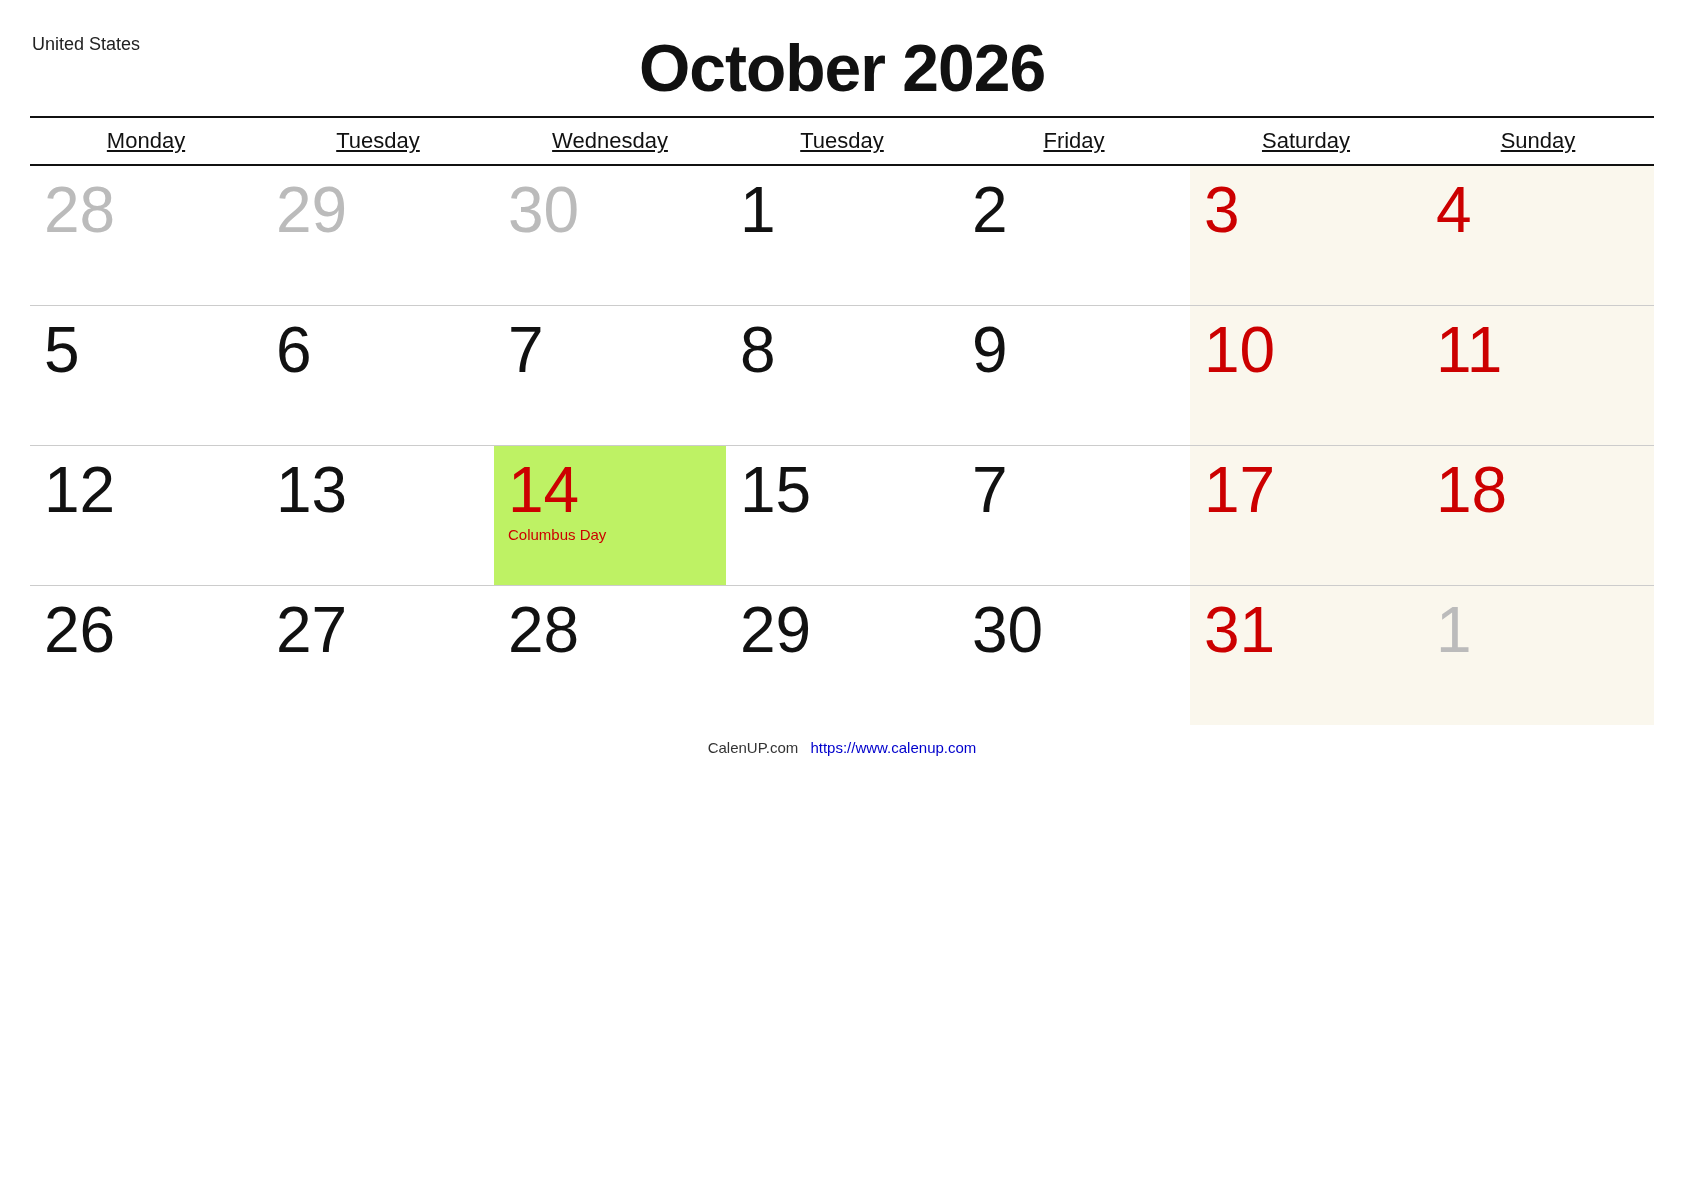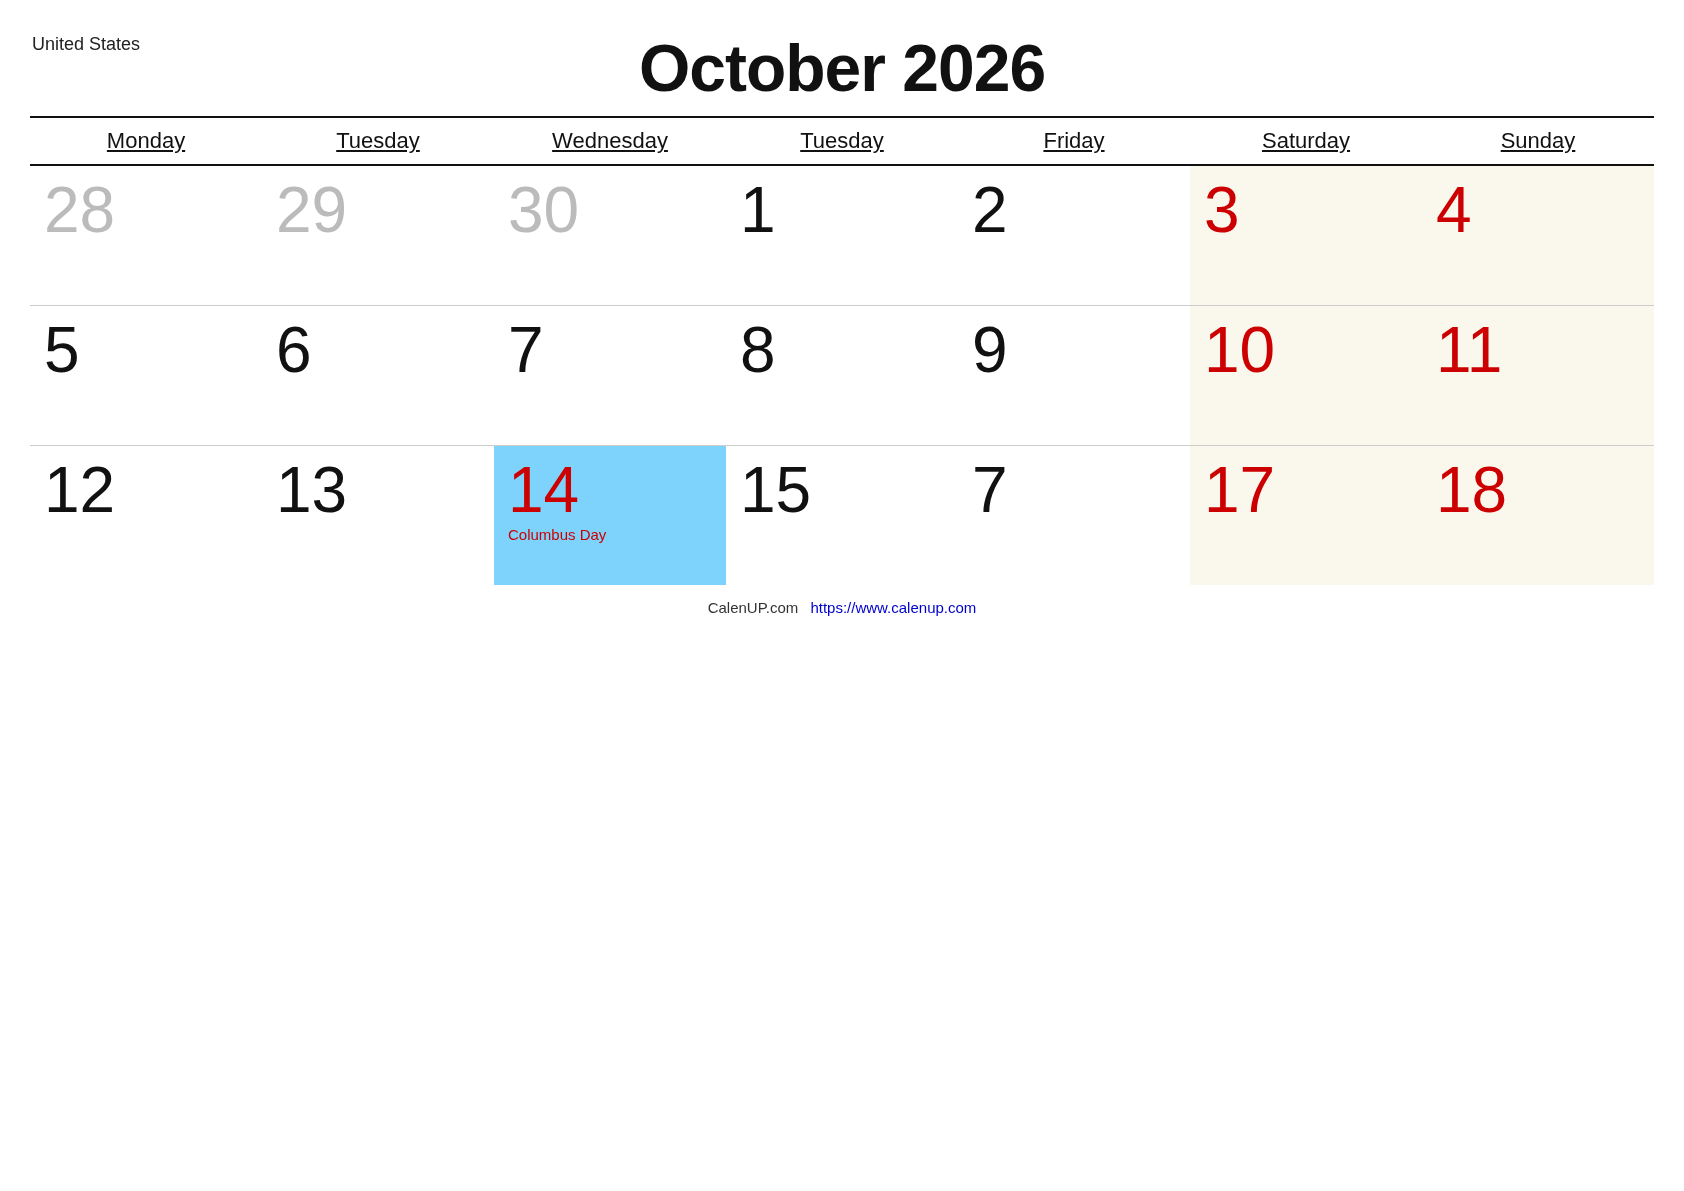--- a/index.html
+++ b/index.html
@@ -57,21 +57,21 @@
       line-height: 1;
       display: block;
     }
     .day-num.black { color: #111; }
     .day-num.red { color: #cc0000; }
     .day-num.gray { color: #bbb; }
     .weekend-col {
       background-color: #faf7ed;
     }
     .holiday-cell {
-      background-color: #7dd3fc;
+      background-color: #bef264;
     }
     .holiday-label {
       display: block;
       font-size: 15px;
       color: #cc0000;
       margin-top: 4px;
       font-weight: 400;
     }
     .footer {
       text-align: center;
@@ -170,19 +170,42 @@
         <td>
           <span class="day-num black">7</span>
         </td>
         <td class="weekend-col">
           <span class="day-num red">17</span>
         </td>
         <td class="weekend-col">
           <span class="day-num red">18</span>
         </td>
       </tr>
+      <tr>
+        <td>
+          <span class="day-num black">26</span>
+        </td>
+        <td>
+          <span class="day-num black">27</span>
+        </td>
+        <td>
+          <span class="day-num black">28</span>
+        </td>
+        <td>
+          <span class="day-num black">29</span>
+        </td>
+        <td>
+          <span class="day-num black">30</span>
+        </td>
+        <td class="weekend-col">
+          <span class="day-num red">31</span>
+        </td>
+        <td class="weekend-col">
+          <span class="day-num gray">1</span>
+        </td>
+      </tr>
     </tbody>
 </table>
 
 <div class="footer">
   <span>CalenUP.com</span>
   <a>https://www.calenup.com</a>
 </div>
 
 </body></html>

